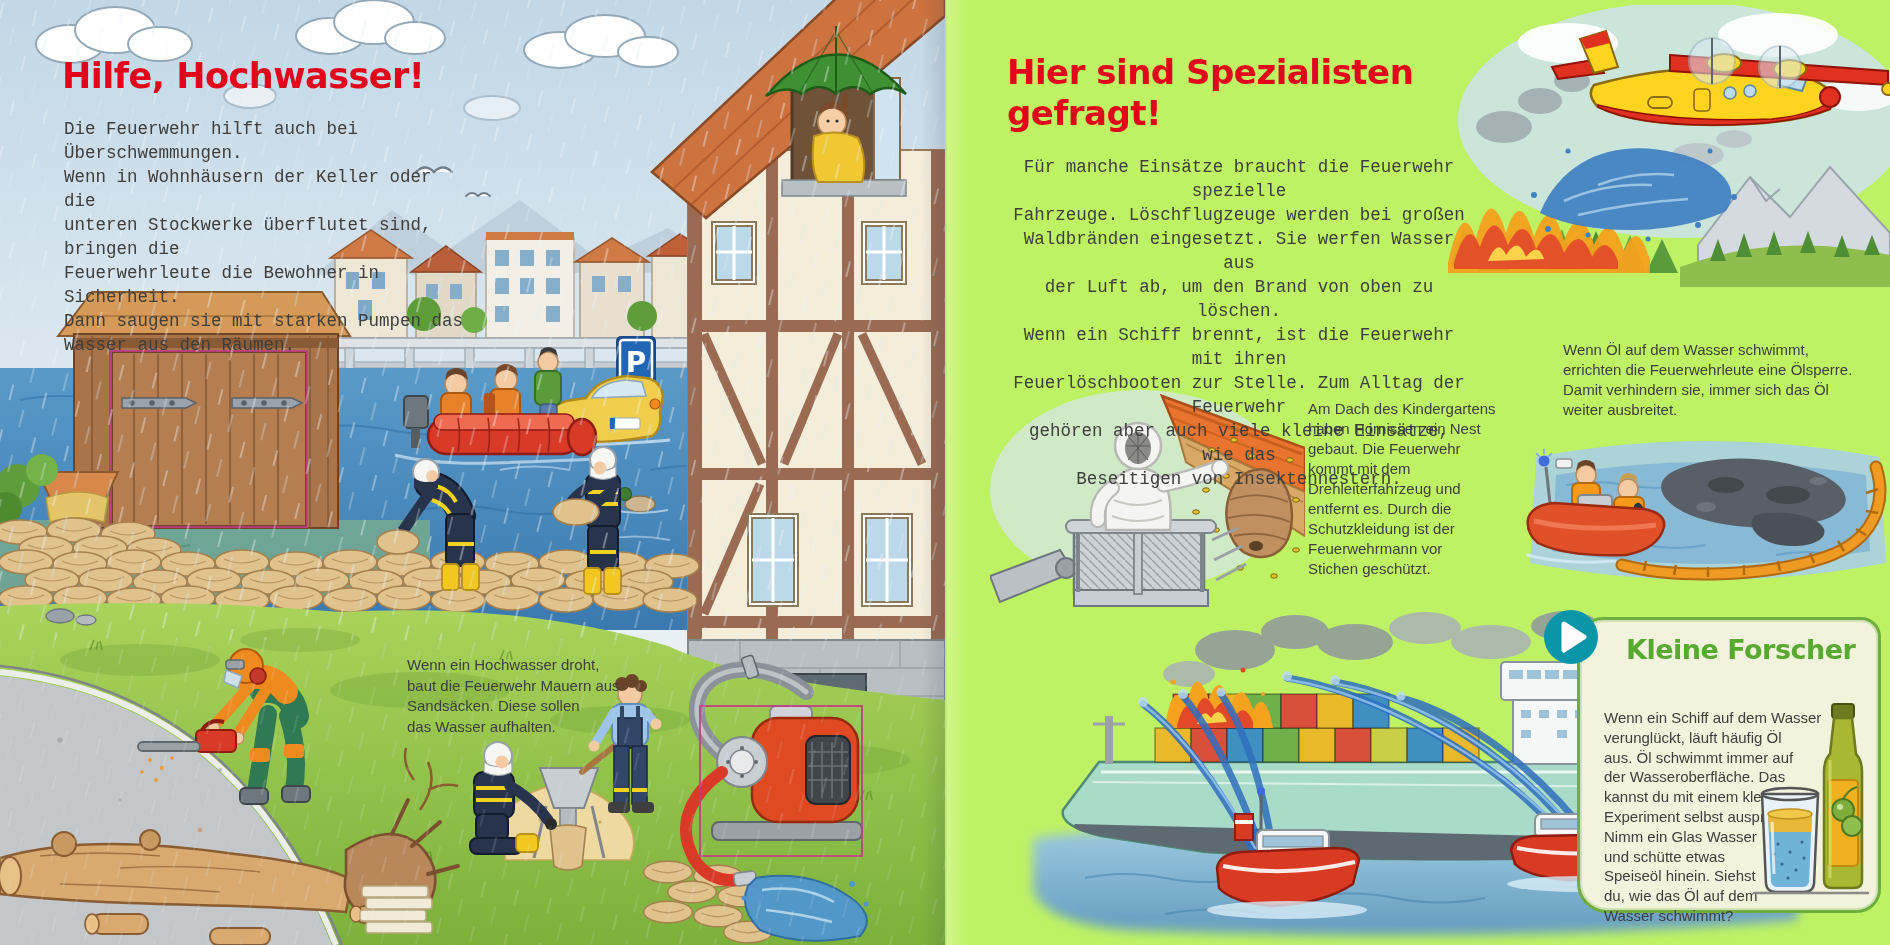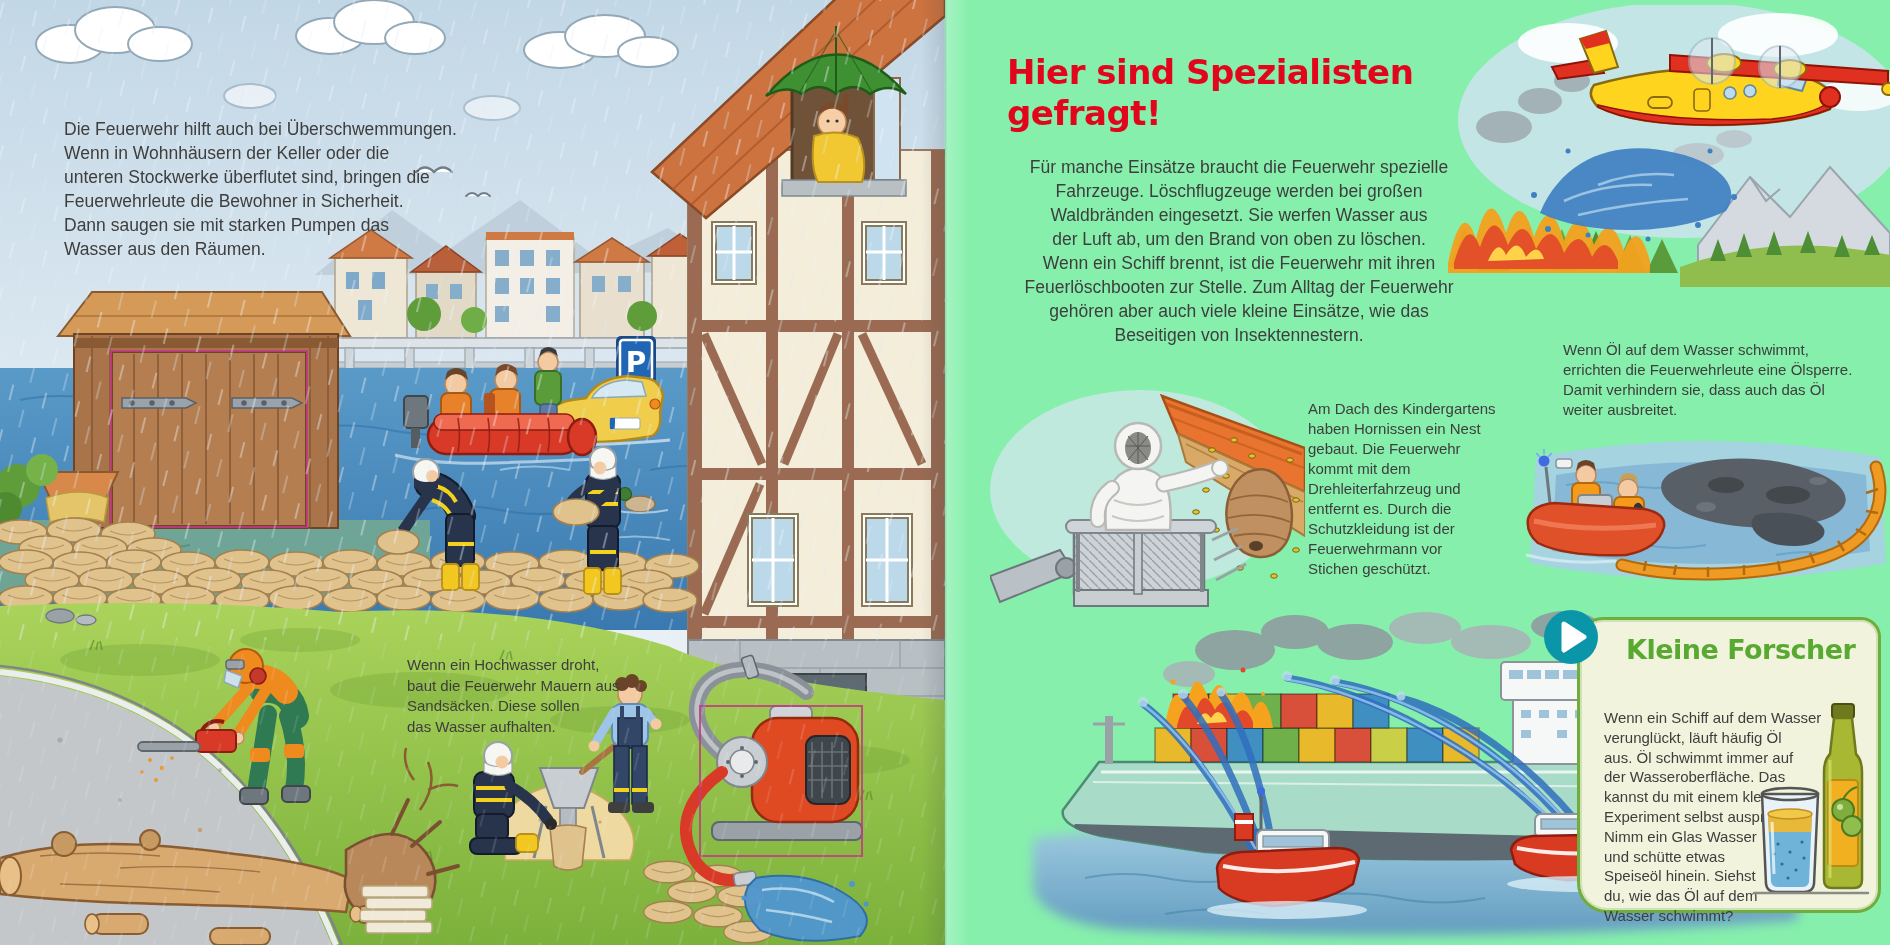--- a/index.html
+++ b/index.html
@@ -1,26 +1,26 @@
 <!DOCTYPE html>
 <html style="--title_red: #e2061c; --text_dark: #3e3e3d; --forscher_green: #58a930; --forscher_green_border: #6fae3e; --play_button_teal: #0a96a8; --flap_outline_pink: #c23a86;"><head>
 <meta charset="utf-8">
 <style>
   html,body{margin:0;padding:0;background:#d8d8d4;}
   #spread{position:relative;width:1890px;height:945px;overflow:hidden;background:#fbfbf8;
           font-family:"Liberation Sans",sans-serif;}
   .page{position:absolute;top:0;height:945px;}
   #page-left{left:0;width:945px;}
-  #page-right{left:945px;width:945px;background:#86efac;}
+  #page-right{left:945px;width:945px;background:#bef264;}
   svg{display:block;}
   .abs{position:absolute;}
   .headline{font-family:"DejaVu Sans",sans-serif;font-weight:800;color:var(--title_red,#e2061c);
             letter-spacing:-0.5px;margin:0;white-space:pre-line;line-height:1.22;}
   .bodytext{color:var(--text_dark,#3e3e3d);white-space:pre-line;margin:0;}
-  .intro{font-size:17.5px;line-height:24px;}
+  .intro{font-size:17.5px;line-height:24px;font-family:Liberation Mono, monospace;}
   .caption{font-size:15px;line-height:20.5px;}
   #left-title{left:62px;top:55px;font-size:35px;}
   #left-intro{left:64px;top:117px;width:400px;}
   #cap-tree{left:64px;top:599px;width:250px;}
   #cap-sand{left:407px;top:636px;width:250px;margin-top:19px;}
   #right-title{left:62px;top:52px;font-size:34px;}
   #right-intro{left:64px;top:155px;width:460px;text-align:center;}
   #cap-hornets{left:363px;top:399px;width:230px;line-height:20px;}
   #cap-oil{left:618px;top:340px;width:290px;line-height:20px;}
   
@@ -594,20 +594,21 @@
         <circle cx="852" cy="884" r="3" fill="#4f96cf"></circle>
           <circle cx="866" cy="904" r="2.5" fill="#4f96cf"></circle>
           <circle cx="744" cy="898" r="2.5" fill="#4f96cf"></circle>
         <rect x="700" y="706" width="162" height="150" fill="none" stroke="var(--flap_outline_pink,#c23a86)" stroke-width="2" opacity="0.85"></rect>
       </g>
 
       <rect x="0" y="0" width="945" height="640" fill="url(#rain)" opacity="0.55"></rect>
       <rect x="0" y="640" width="945" height="305" fill="url(#rain)" opacity="0.22"></rect>
     </svg>
 
+    <h1 class="abs headline" id="left-title">Hilfe, Hochwasser!</h1>
     <p class="abs bodytext intro" id="left-intro">Die Feuerwehr hilft auch bei Überschwemmungen.
 Wenn in Wohnhäusern der Keller oder die
 unteren Stockwerke überflutet sind, bringen die
 Feuerwehrleute die Bewohner in Sicherheit.
 Dann saugen sie mit starken Pumpen das
 Wasser aus den Räumen.</p>
     <p class="abs bodytext caption" id="cap-sand">Wenn ein Hochwasser droht,
 baut die Feuerwehr Mauern aus
 Sandsäcken. Diese sollen
 das Wasser aufhalten.</p>
@@ -974,21 +975,21 @@
 haben Hornissen ein Nest
 gebaut. Die Feuerwehr
 kommt mit dem
 Drehleiterfahrzeug und
 entfernt es. Durch die
 Schutzkleidung ist der
 Feuerwehrmann vor
 Stichen geschützt.</p>
     <p class="abs bodytext caption" id="cap-oil">Wenn Öl auf dem Wasser schwimmt,
 errichten die Feuerwehrleute eine Ölsperre.
-Damit verhindern sie, dass auch das Öl
+Damit verhindern sie, immer sich das Öl
 weiter ausbreitet.</p>
 
     <div class="abs" id="forscher-box">
       <div id="play-badge">
         <svg width="58" height="58" viewBox="0 0 58 58">
           <circle cx="29" cy="29" r="27" fill="var(--play_button_teal,#0a96a8)"></circle>
           <path d="M22,16 L42,29 L22,42 Z" fill="#ffffff" stroke="#ffffff" stroke-width="5" stroke-linejoin="round"></path>
         </svg>
       </div>
       <h2 id="forscher-title">Kleine Forscher</h2>

